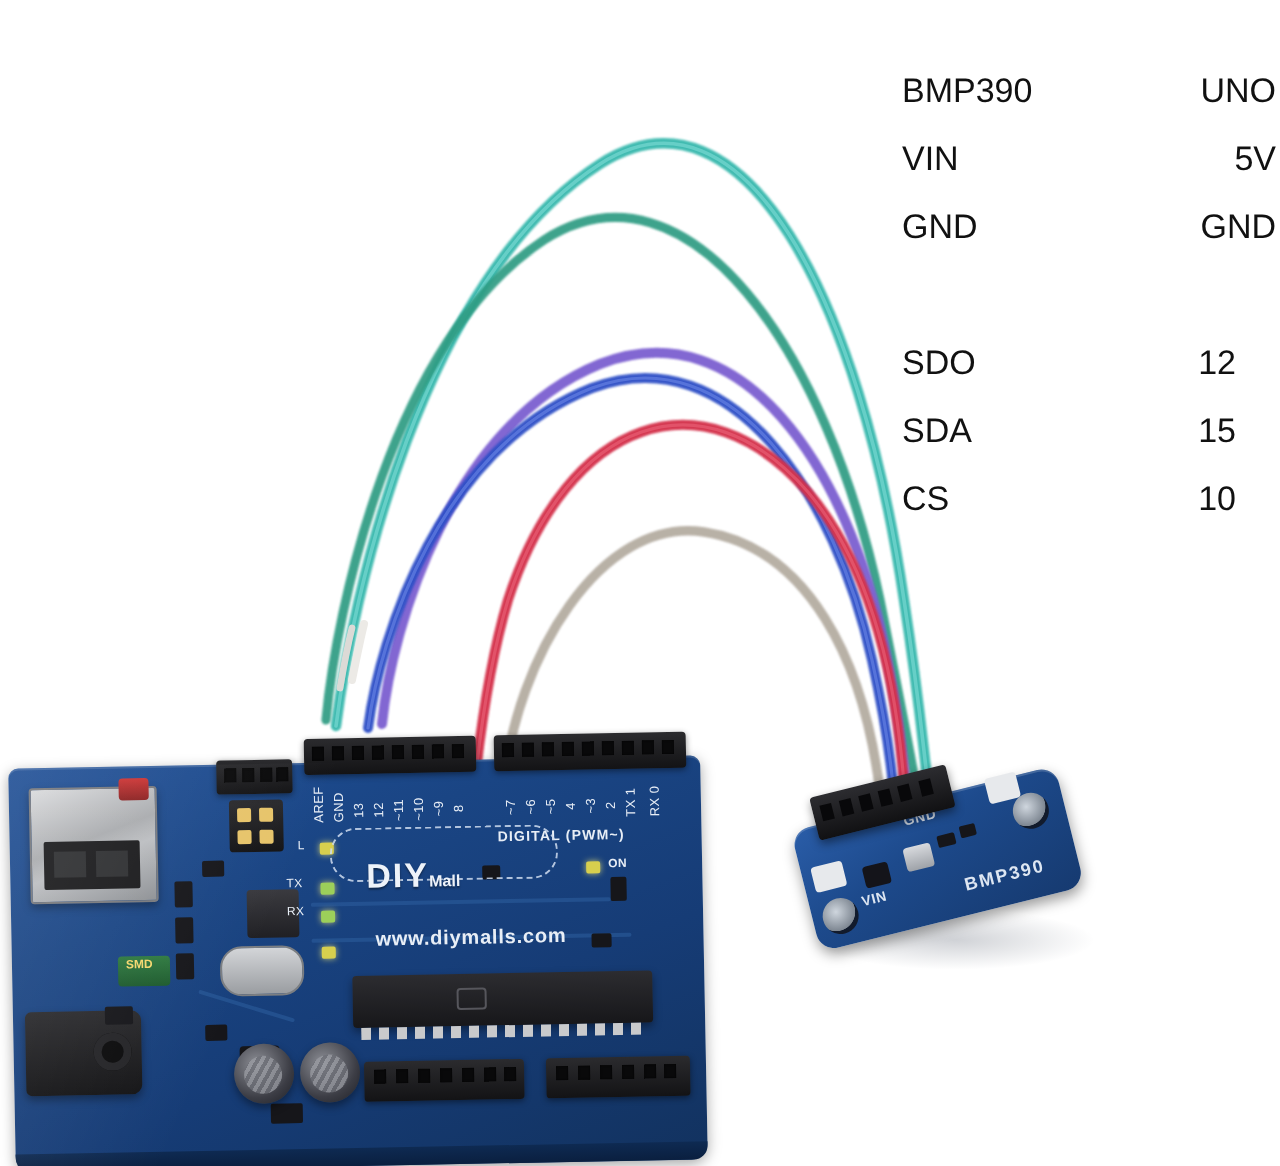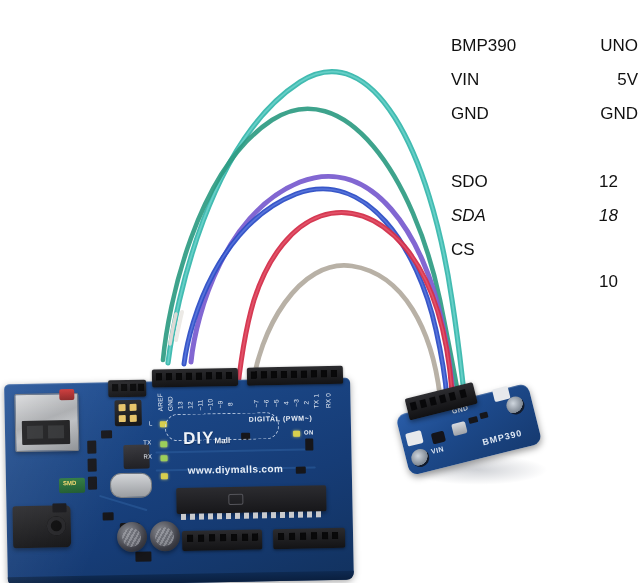--- a/index.html
+++ b/index.html
@@ -323,23 +323,23 @@
       <span class="val">5V</span>
     </div>
     <div class="crow" style="top:104px;">
       <span class="lbl">GND</span>
       <span class="val">GND</span>
     </div>
     <div class="crow" style="top:172px;">
       <span class="lbl">SDO</span>
       <span class="val" style="right:22px;">12</span>
     </div>
-    <div class="crow" style="top:206px;font-style:italic;">
+    <div class="crow" style="top:206px;">
       <span class="lbl">SDA</span>
-      <span class="val" style="right:22px;">18</span>
+      <span class="val" style="right:22px;">15</span>
     </div>
     <div class="crow" style="top:240px;">
       <span class="lbl">CS</span>
-      <span class="val" style="right:22px;margin-top:32px;">10</span>
+      <span class="val" style="right:22px;">10</span>
     </div>
   </div>
 
 </div>
 
 </body></html>

